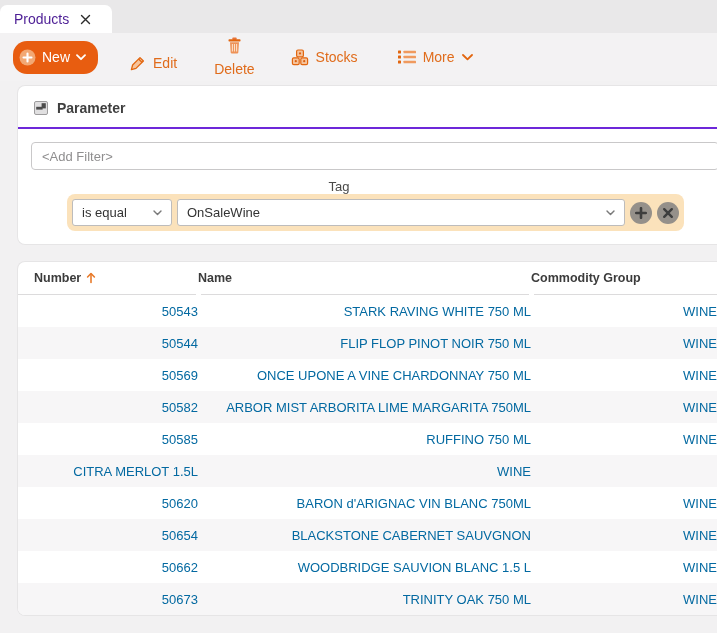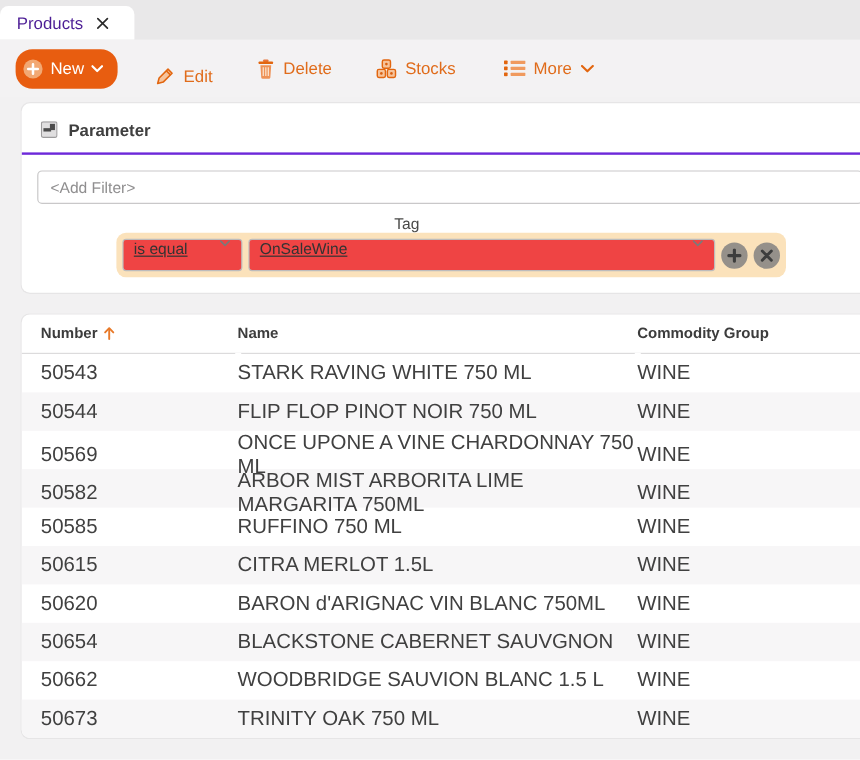--- a/index.html
+++ b/index.html
@@ -28,21 +28,21 @@
     display:flex; align-items:center; gap:6px; padding:0 12px 0 6px;
     color:#ffffff; font-size:14px; cursor:pointer;
     font-family:"Liberation Sans","DejaVu Sans",sans-serif;
   }
   .tool-item {
     display:flex; align-items:center; gap:7px; cursor:pointer;
     color:#e06c1b; font-size:14px; background:none; border:none;
     font-family:"Liberation Sans","DejaVu Sans",sans-serif;
   }
   .tool-item.edit   { margin-left:31px;margin-top:12px; }
-  .tool-item.delete { margin-left:37px; }
+  .tool-item.delete { margin-left:37px;flex-direction:column; }
   .tool-item.stocks { margin-left:36px; }
   .tool-item.more   { margin-left:40px; }
   
   .card {
     background:#ffffff; margin-left:17px;
     border:1px solid #e6e5e6; border-right:none;
     border-radius:8px 0 0 8px; overflow:hidden;
   }
   .param-card { margin-top:4px; }
   .panel-header {
@@ -57,47 +57,47 @@
     font-family:"Liberation Sans","DejaVu Sans",sans-serif; outline:none;
   }
   .add-filter::placeholder { color:#8f8e8f; opacity:1; }
   .filter-row { display:flex; align-items:center; margin:9px 0 13px 16px;flex-direction:column; }
   .filter-field-label { width:94px; font-size:13px; color:#4a4a49; }
   .filter-controls {
     background:#fbe2bb; border-radius:8px; padding:5px;
     display:flex; align-items:center; gap:5px;
   }
   .select {
-    background:#ef4444; border:1px solid #bdbcbc; border-radius:3px;
-    height:27px; display:flex; 
-    padding:0 9px; font-size:13px; color:#333; cursor:pointer;text-decoration:underline;
+    background:#ffffff; border:1px solid #bdbcbc; border-radius:3px;
+    height:27px; display:flex; align-items:center;
+    padding:0 9px; font-size:13px; color:#333; cursor:pointer;
   }
   .select .chev { margin-left:auto; display:flex; }
   .select.op  { width:100px; }
-  .select.val { width:389px; }
+  .select.val { width:448px; }
   .round-btn {
     width:22px; height:22px; border-radius:50%; background:#95908a;
     border:none; display:flex; align-items:center; justify-content:center;
     cursor:pointer; padding:0;
   }
   
   .table-card { margin-top:16px; }
   .thead, .tr {
     display:grid; grid-template-columns:164px 333px 1fr;
     align-items:center; padding-left:16px;
   }
   .thead {
     height:33px; font-size:12.5px; font-weight:bold; color:#3c3c3c;
     border-bottom:1px solid #dcdbdc; position:relative;
   }
   .thead .notch {
     position:absolute; bottom:-1px; width:5px; height:1px; background:#fff;
   }
   .th-number { display:flex; align-items:center; gap:5px; }
-  .tr { height:32px; font-size:17px; color:#404040; cursor:pointer; }
+  .tr { height:32px; font-size:13px; color:#0369a1; cursor:pointer;text-align:right; }
   .tr.alt { background:#f7f6f7; }
   .footer { padding:7px 0 0 33px; font-size:13.5px; color:#1d4ed8;margin-top:16px; }
   .icon { display:inline-flex; flex:none; }
 </style>
 </head>
 <body>
 
 <div class="tabstrip">
   <div class="tab">
     <span class="tab-label">Products</span>
@@ -268,21 +268,20 @@
         <span>50582</span>
         <span>ARBOR MIST ARBORITA LIME MARGARITA 750ML</span>
         <span>WINE</span>
       </div>
       <div class="tr">
         <span>50585</span>
         <span>RUFFINO 750 ML</span>
         <span>WINE</span>
       </div>
       <div class="tr alt">
-        <span>50615</span>
         <span>CITRA MERLOT 1.5L</span>
         <span>WINE</span>
       </div>
       <div class="tr">
         <span>50620</span>
         <span>BARON d'ARIGNAC VIN BLANC 750ML</span>
         <span>WINE</span>
       </div>
       <div class="tr alt">
         <span>50654</span>

